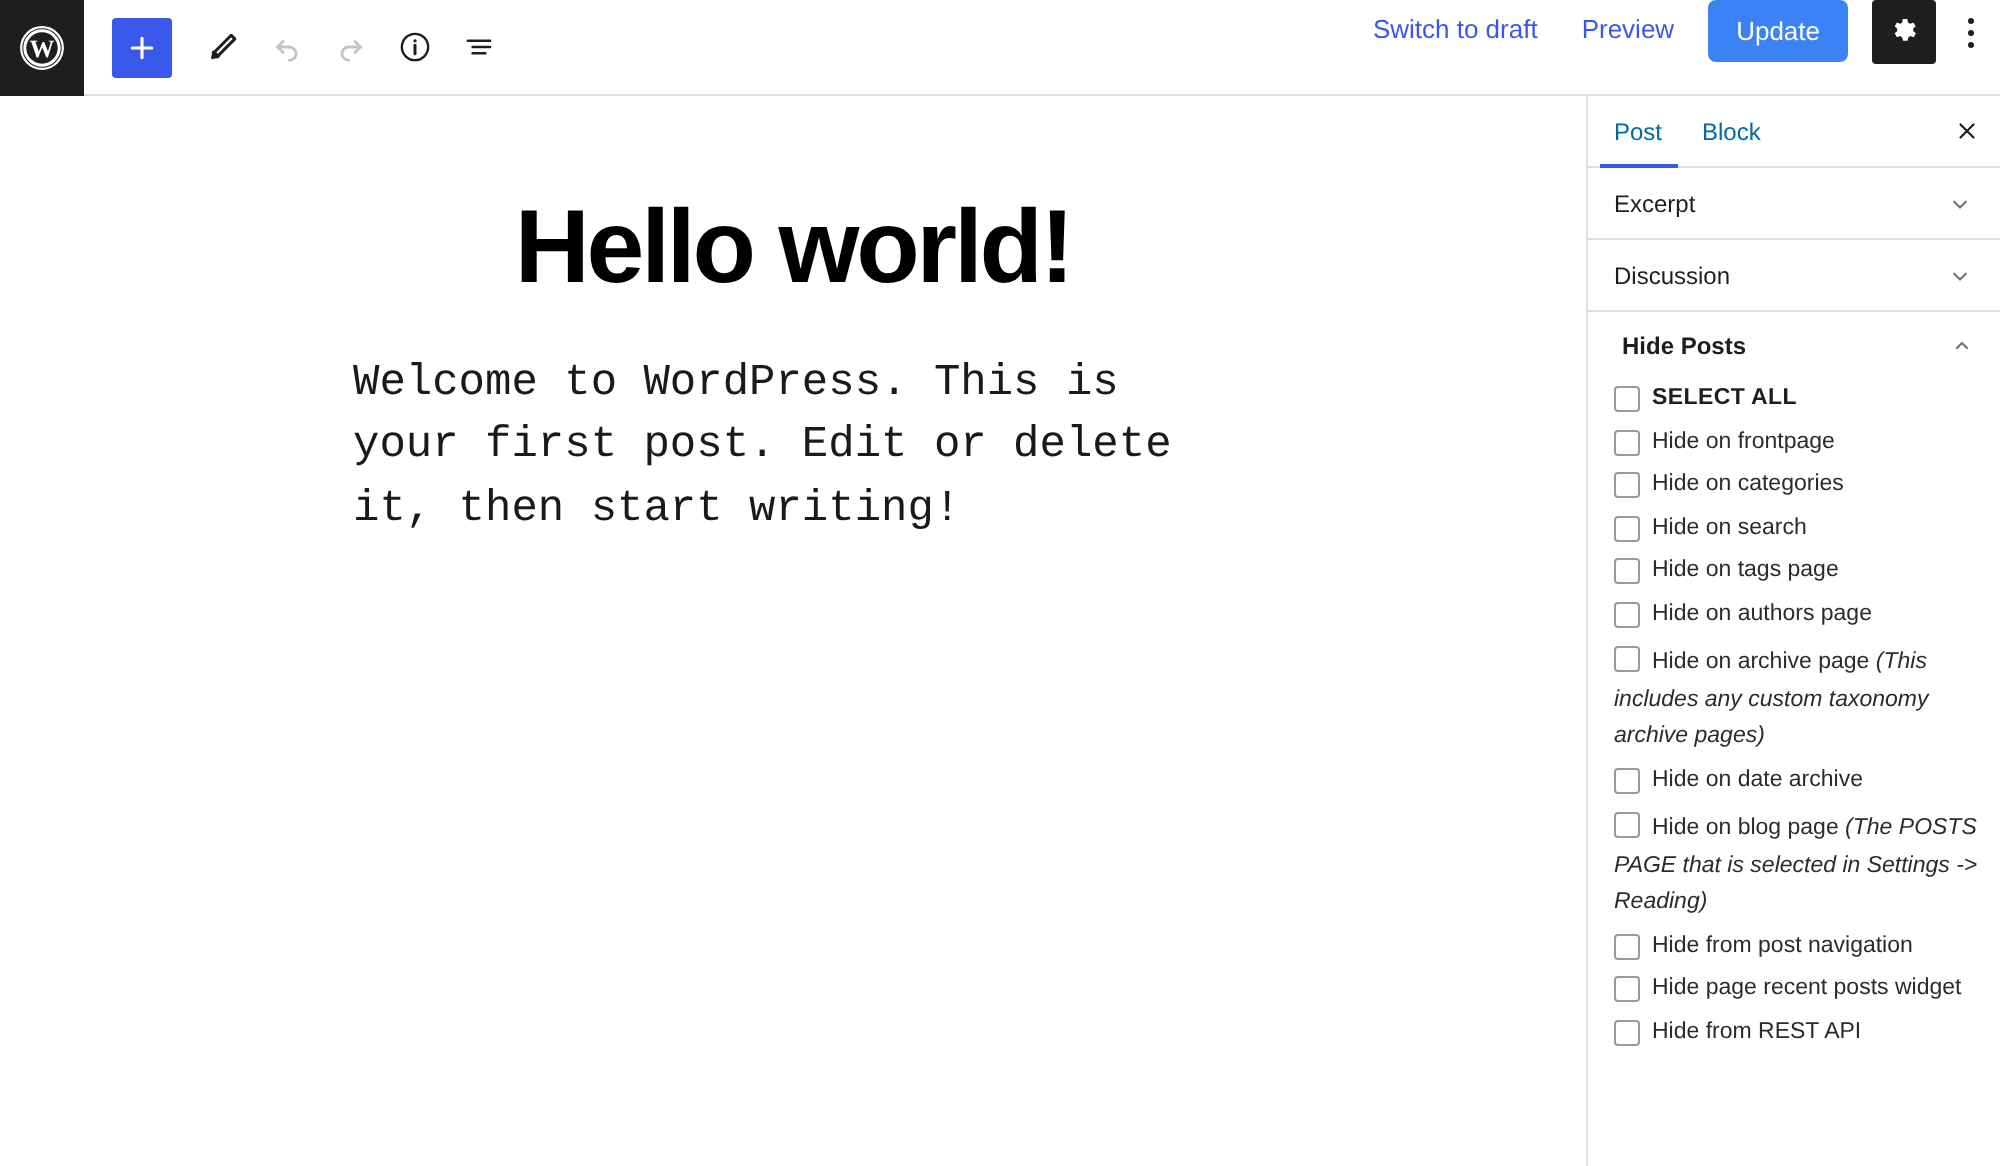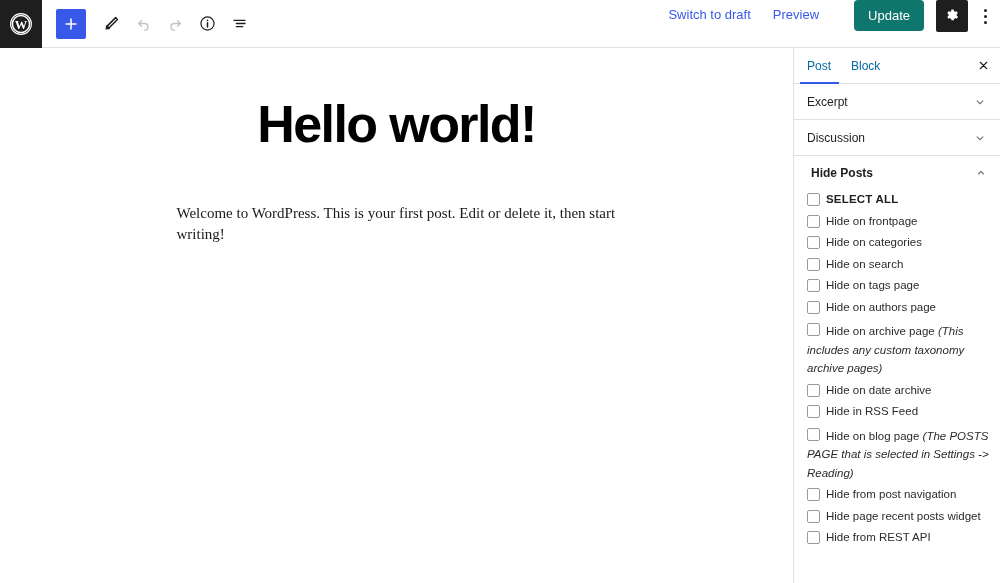--- a/index.html
+++ b/index.html
@@ -87,29 +87,29 @@
     color: #3858e9;
     font-size: 13px;
     font-family: "Liberation Sans", sans-serif;
     padding: 7px 11px;
     cursor: pointer;
     white-space: nowrap;
     border-radius: 2px;
   }
 
   .update-btn {
-    background: #0f766e;
+    background: #3b82f6;
     color: #ffffff;
     border: none;
     font-size: 13px;
     font-family: "Liberation Sans", sans-serif;
     padding: 8px 14px;
     border-radius: 4px;
     cursor: pointer;
-    margin-left: 24px;
+    margin-left: 6px;
     white-space: nowrap;
   }
 
   .gear-btn {
     width: 32px;
     height: 32px;
     background: #1e1e1e;
     color: #ffffff;
     border: none;
     border-radius: 2px;
@@ -166,25 +166,25 @@
     font-weight: 700;
     font-size: 52px;
     line-height: 1.08;
     letter-spacing: -1.6px;
     color: #000000;
     text-align: center;
     white-space: nowrap;
   }
 
   .post-body {
-    font-family: Liberation Serif, serif;
-    font-size: 15px;
+    font-family: Liberation Mono, monospace;
+    font-size: 22px;
     line-height: 1.42;
     color: #1a1a1a;
-    margin-top: 51px;
+    margin-top: 24px;
     text-align: left;
   }
 
   
   .sidebar {
     width: 207px;
     flex: 0 0 207px;
     background: #ffffff;
     border-left: 1px solid #e0e0e0;
     display: flex;
@@ -465,24 +465,20 @@
           </div>
           <div class="chk-item">
             <span class="chk-box"></span>
             <span class="chk-label">Hide on authors page</span>
           </div>
           <div class="chk-item multiline"><span class="chk-box"></span><span class="chk-label">Hide on archive page</span><span class="chk-label chk-note"> (This includes any custom taxonomy archive pages)</span></div>
           <div class="chk-item">
             <span class="chk-box"></span>
             <span class="chk-label">Hide on date archive</span>
           </div>
-          <div class="chk-item">
-            <span class="chk-box"></span>
-            <span class="chk-label">Hide in RSS Feed</span>
-          </div>
           <div class="chk-item multiline"><span class="chk-box"></span><span class="chk-label">Hide on blog page</span><span class="chk-label chk-note"> (The POSTS PAGE that is selected in Settings -&gt; Reading)</span></div>
           <div class="chk-item">
             <span class="chk-box"></span>
             <span class="chk-label">Hide from post navigation</span>
           </div>
           <div class="chk-item">
             <span class="chk-box"></span>
             <span class="chk-label">Hide page recent posts widget</span>
           </div>
           <div class="chk-item">

